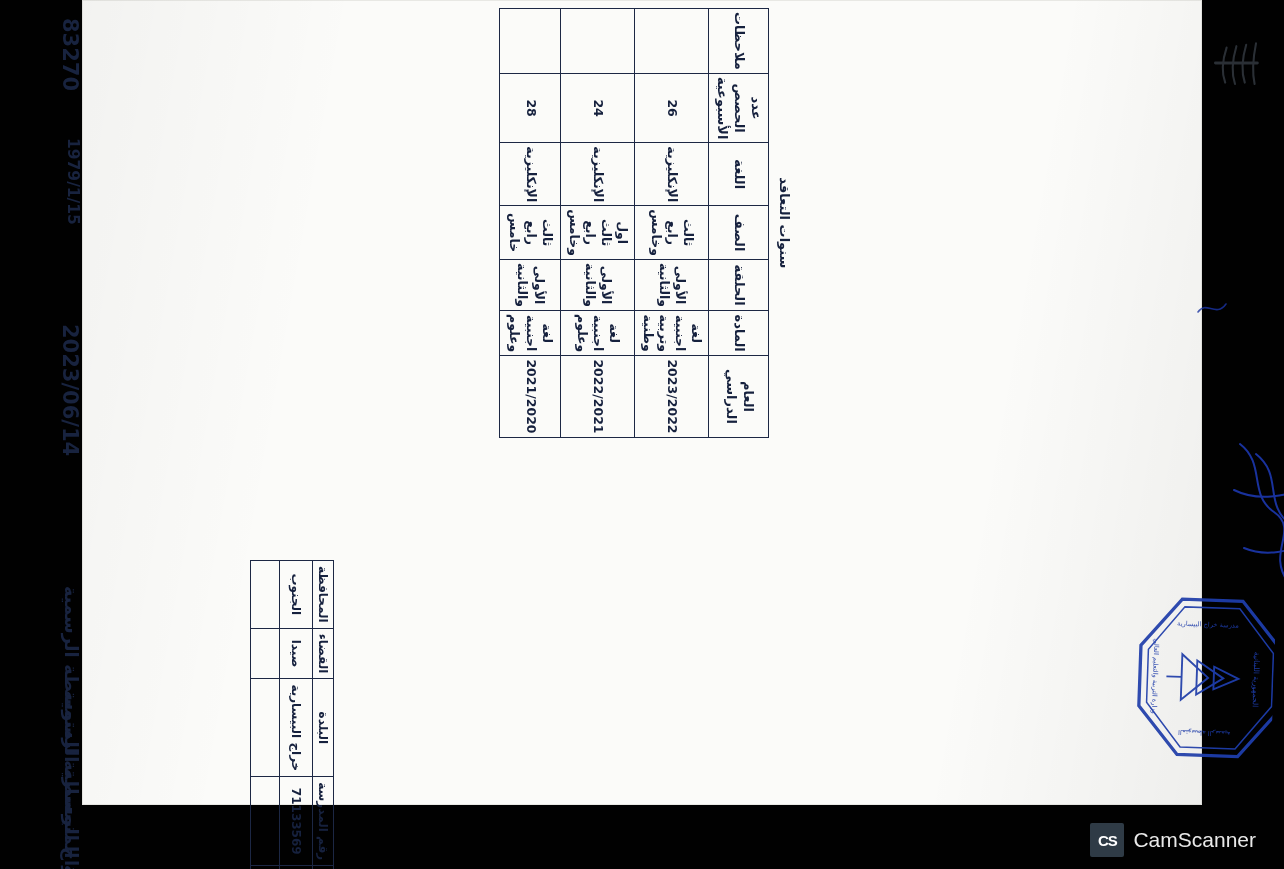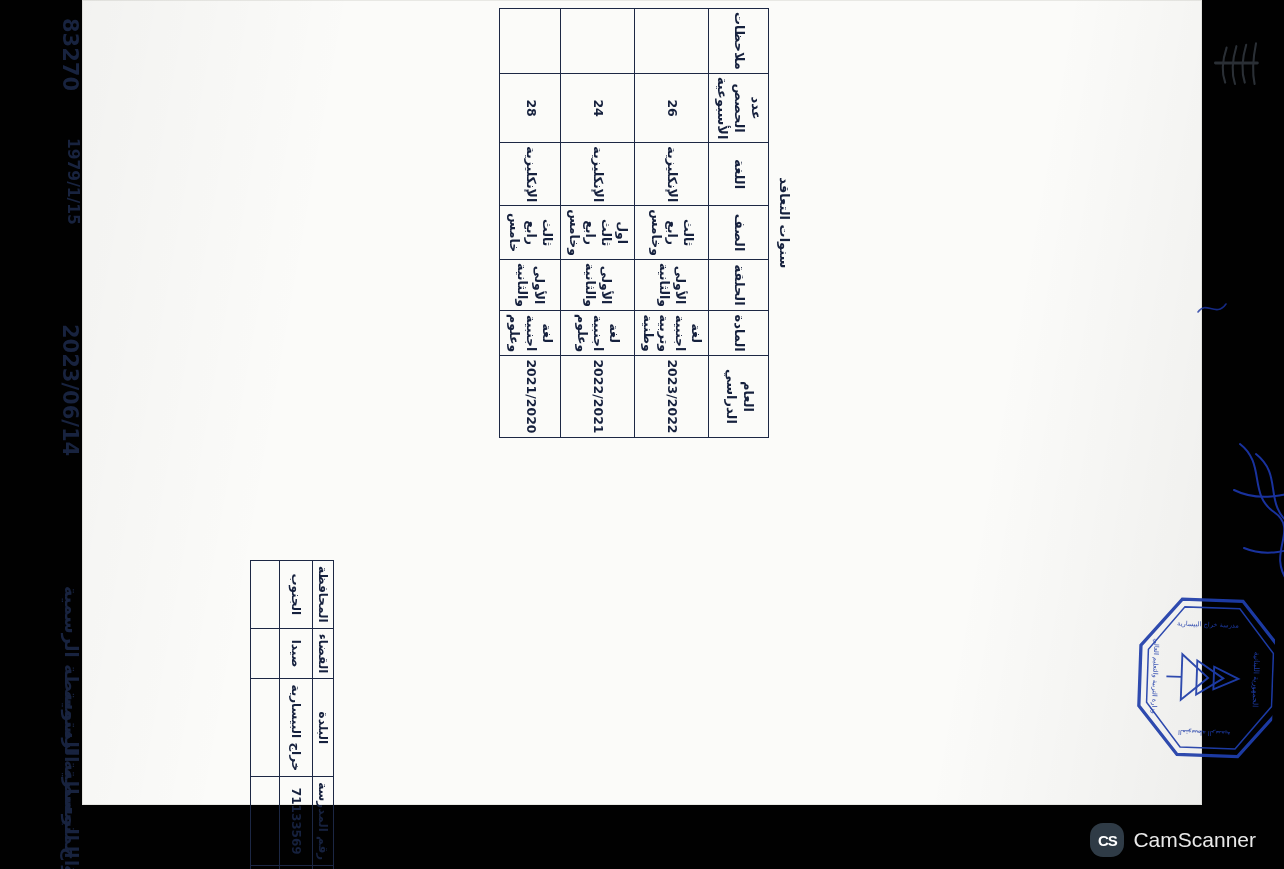--- a/index.html
+++ b/index.html
@@ -106,21 +106,21 @@
     opacity:.8;
   }
 
   
   .cs{
     position:absolute;
     right:28px;bottom:12px;
     display:flex;align-items:center;gap:9px;
   }
   .cs-badge{
-    width:34px;height:34px;border-radius:13px;
+    width:34px;height:34px;border-radius:2px;
     background:#2f3b46;color:#fff;
     display:flex;align-items:center;justify-content:center;
     font-size:15px;font-weight:bold;
     font-family:"Liberation Sans",sans-serif;
     letter-spacing:-1px;
   }
   .cs-txt{
     color:#e9e9e9;font-size:21px;
     font-family:"Liberation Sans",sans-serif;
   }

